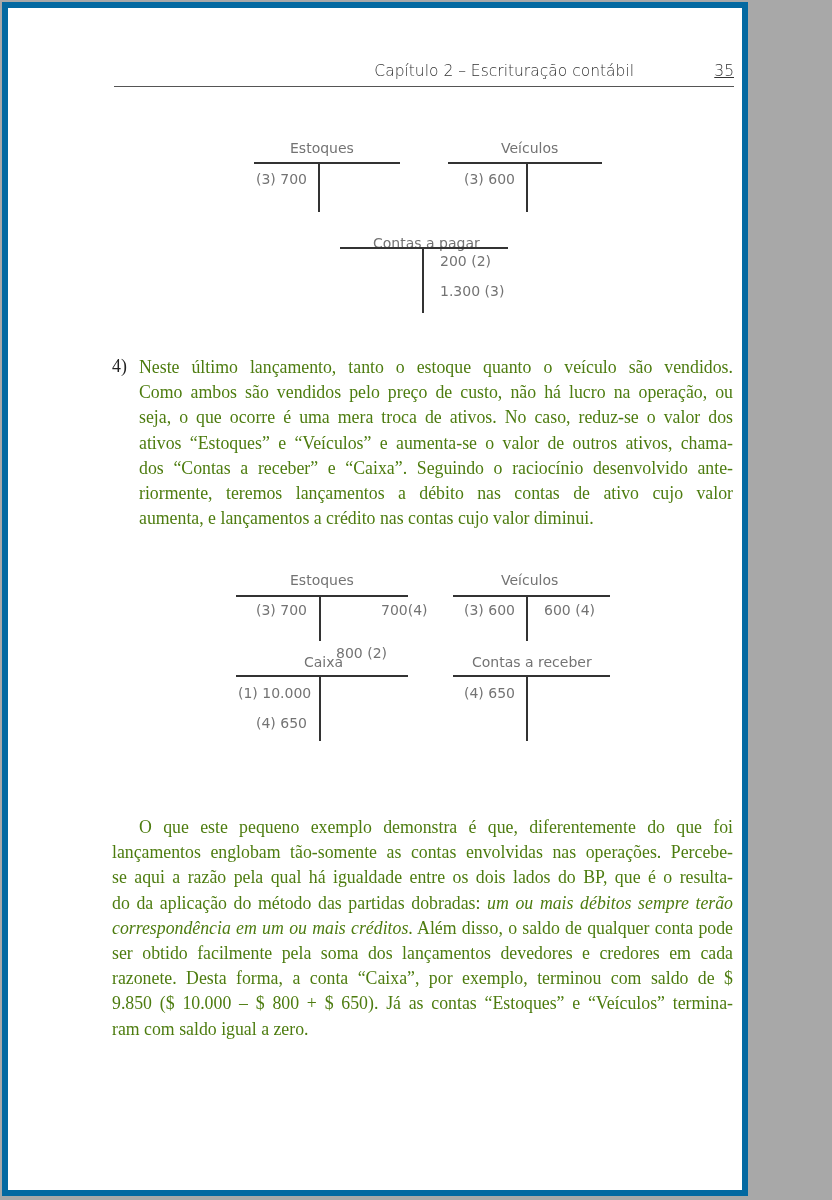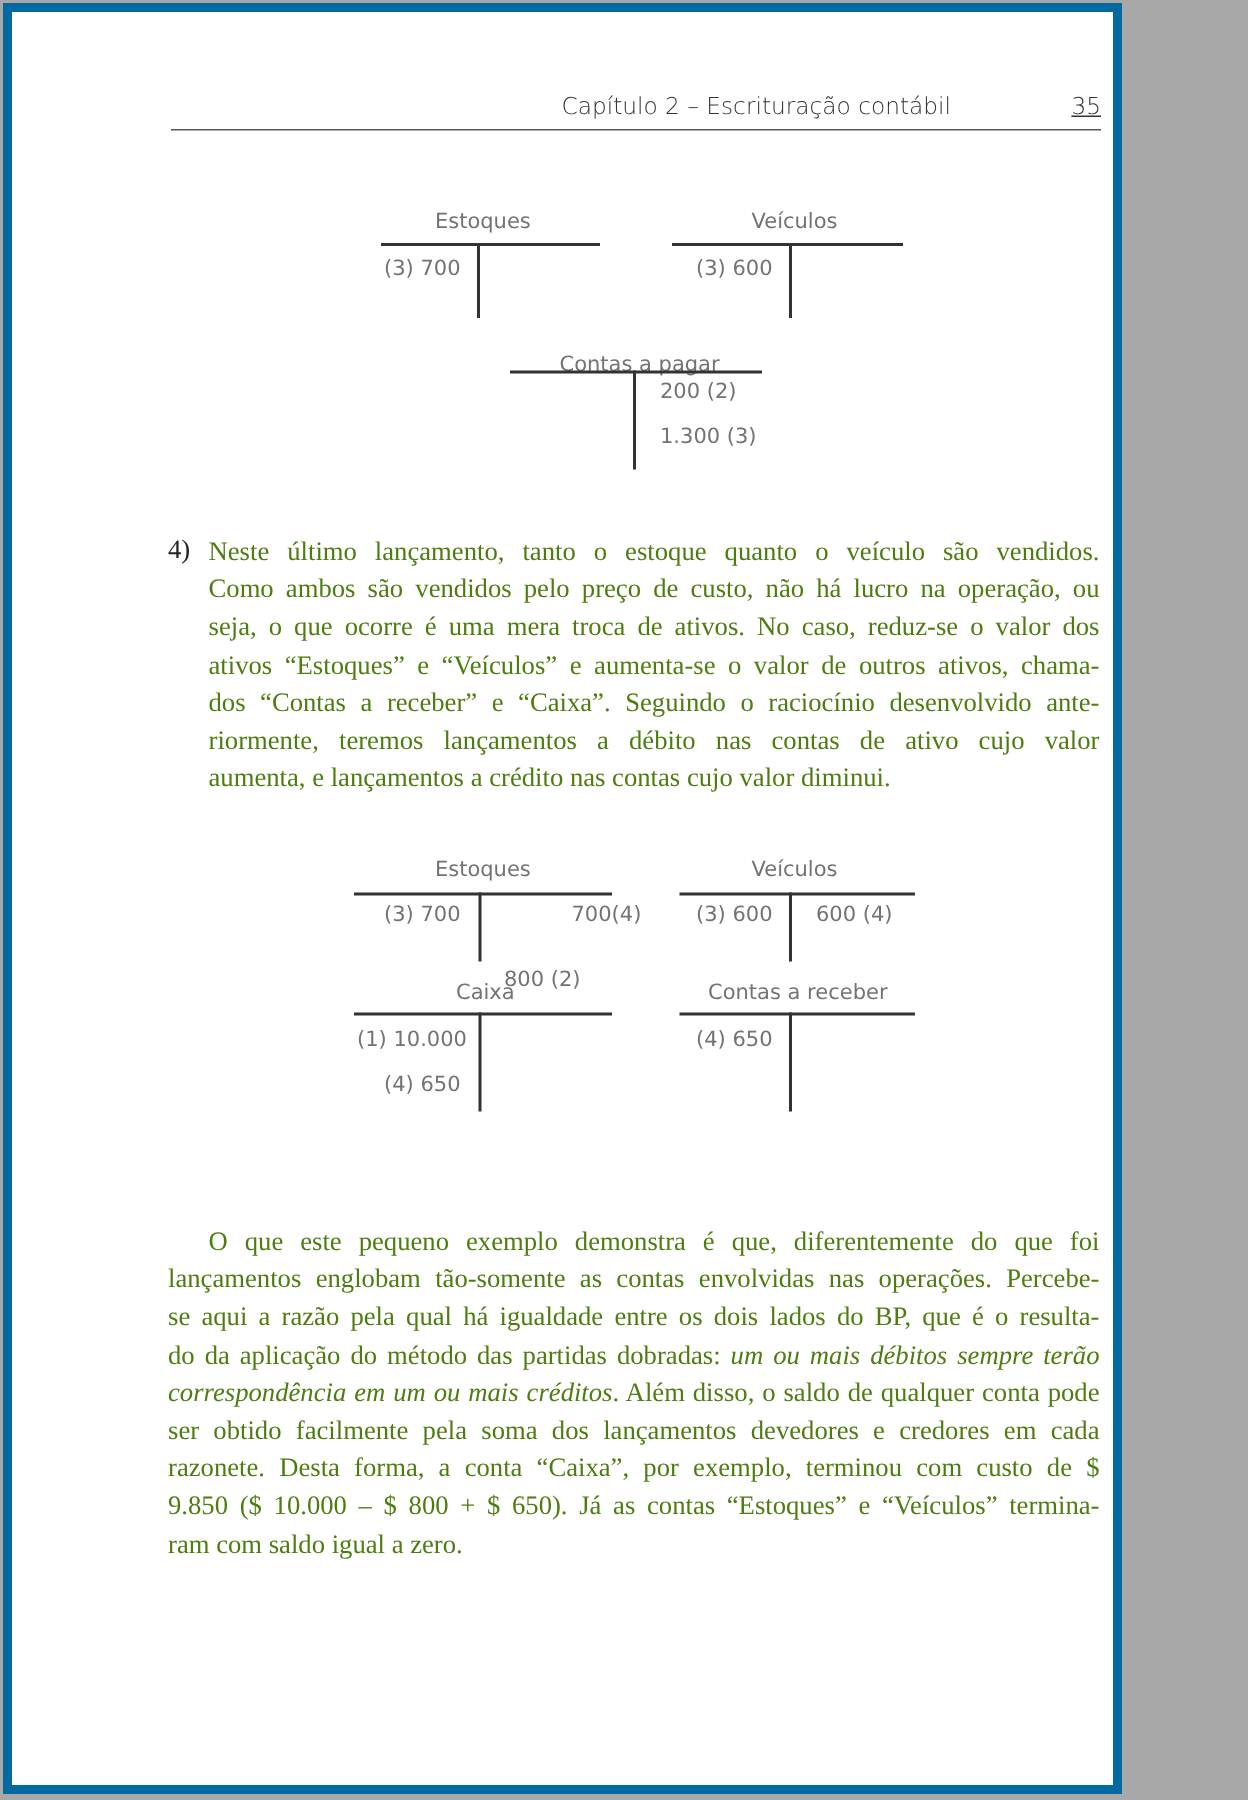--- a/index.html
+++ b/index.html
@@ -92,18 +92,18 @@
     <span class="lbl" style="left:456px;top:677px;">(4) 650</span>
   </div>
 
   <div class="para" style="left:104px;top:783px;width:621px;margin-top:24px;">
     <span class="ln" style="padding-left:27px;">O que este pequeno exemplo demonstra é que, diferentemente do que foi</span>
     <span class="ln">lançamentos englobam tão-somente as contas envolvidas nas operações. Percebe-</span>
     <span class="ln">se aqui a razão pela qual há igualdade entre os dois lados do BP, que é o resulta-</span>
     <span class="ln"><span>do da aplicação do método das partidas dobradas: </span><i>um ou mais débitos sempre terão</i></span>
     <span class="ln"><i>correspondência em um ou mais créditos</i><span>. Além disso, o saldo de qualquer conta pode</span></span>
     <span class="ln">ser obtido facilmente pela soma dos lançamentos devedores e credores em cada</span>
-    <span class="ln">razonete. Desta forma, a conta “Caixa”, por exemplo, terminou com custo de $</span>
+    <span class="ln">razonete. Desta forma, a conta “Caixa”, por exemplo, terminou com saldo de $</span>
     <span class="ln">9.850 ($ 10.000 – $ 800 + $ 650). Já as contas “Estoques” e “Veículos” termina-</span>
     <span class="ln last">ram com saldo igual a zero.</span>
   </div>
 
 </div>
 
 </body></html>

